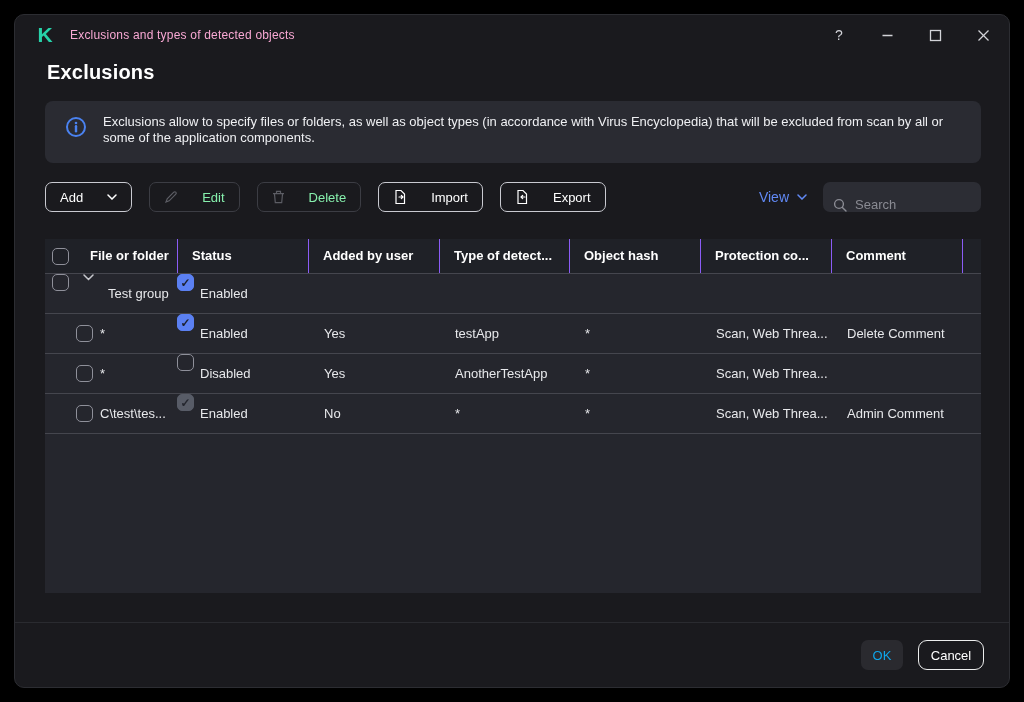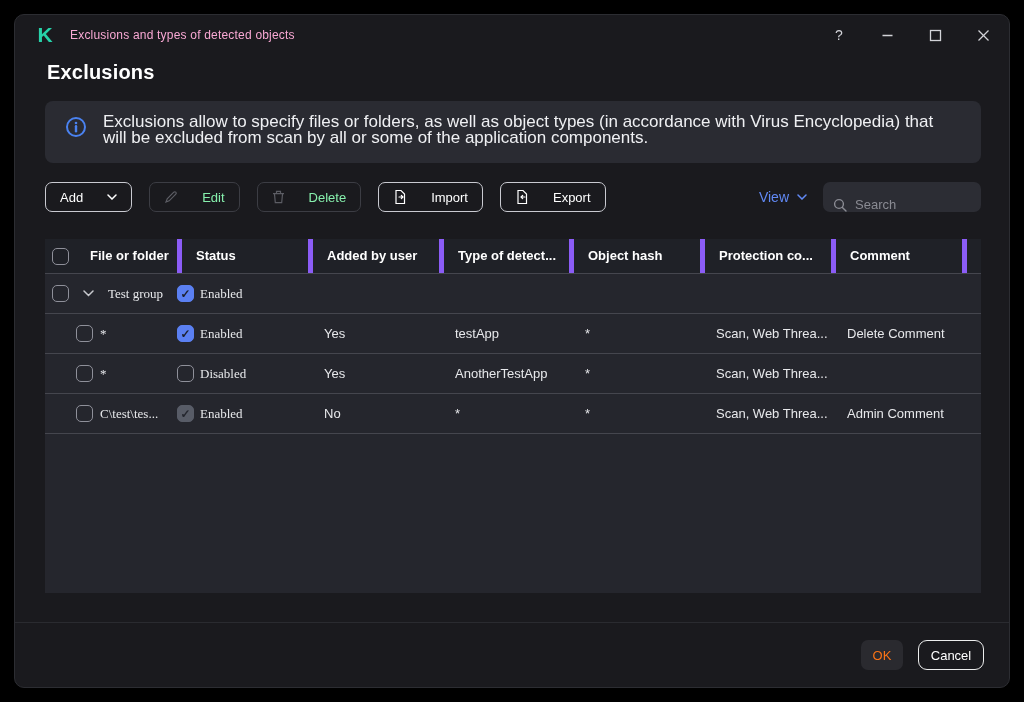--- a/index.html
+++ b/index.html
@@ -15,61 +15,61 @@
   .win-title { color:#f9a8d4; font-size:12px; margin-left:13px; letter-spacing:.2px; }
   .tb-controls { margin-left:auto; display:flex; }
   .tb-btn { width:34px; height:30px; display:flex; align-items:center; justify-content:center;
             color:#d2d3d8; font-size:14px; cursor:default; margin-left:14px; }
   
   .page-title { position:absolute; left:32px; top:46px; color:#fff; font-size:20px; font-weight:bold; letter-spacing:.2px; }
   
   .banner { position:absolute; left:30px; top:86px; width:936px; height:62px; background:#2a2b32;
             border-radius:8px; display:flex; align-items:flex-start; padding:13px 24px 0 20px; }
   .banner-icon { flex:0 0 22px; margin-top:2px; }
-  .banner-text { color:#eff0f3; font-size:17px; line-height:16px; margin-left:16px; }
+  .banner-text { color:#eff0f3; font-size:13px; line-height:16px; margin-left:16px; }
   
   .toolbar { position:absolute; left:30px; top:167px; width:936px; height:30px; }
   .tool-left { display:flex; gap:17px; }
   .btn { height:30px; display:inline-flex; align-items:center; gap:24px; padding:0 14px;
          border-radius:7px; font-size:13px; background:transparent; border:1px solid #c9cad1;
          color:#fff; font-family:"Liberation Sans", sans-serif; }
   .btn.disabled { border-color:#3c3d44; color:#86efac; }
   .btn .glyph { display:flex; }
   .tool-right { position:absolute; right:0; top:0; display:flex; align-items:center; gap:16px; height:30px; }
   .view-link { display:flex; align-items:center; gap:8px; color:#6189f5; font-size:14px; cursor:pointer; }
   .search-box { width:158px; height:30px; background:#2c2d34; border-radius:7px; display:flex; align-items:flex-end; padding:0 10px; }
   .search-box input { background:transparent; border:none; outline:none; color:#e8e9ec; font-size:13px;
                       width:110px; margin-left:8px; font-family:"Liberation Sans", sans-serif; }
   .search-box input::placeholder { color:#8a8b93; }
   
   .table { position:absolute; left:30px; top:224px; width:936px; height:354px; background:#25262d; }
   .grid { display:grid; grid-template-columns:31px 101px 131px 131px 130px 131px 131px 131px auto; }
   .thead { height:34px; background:#1f2127; }
   .th { font-size:13px; font-weight:bold; color:#fff; line-height:34px; padding-left:14px;
         white-space:nowrap; overflow:hidden; }
-  .th.divl { border-left:5px solid #8b5cf6; }
+  .th.divl { border-left:1px solid #8b5cf6; }
   .cb-cell { display:flex; align-items:center; justify-content:center; padding-left:0 !important; }
   .trow { height:40px; border-top:1px solid #45464e; }
   .td { font-size:13px; color:#e7e8eb; line-height:39px; padding-left:16px; white-space:nowrap; overflow:hidden; }
-  .td.nopad { padding-left:0; display:flex; align-items:center;font-family:Liberation Serif, serif; }
+  .td.nopad { padding-left:0; display:flex; align-items:flex-start; }
   .cb { width:17px; height:17px; border:1.5px solid #8f909a; border-radius:5px; flex:0 0 17px;
         display:flex; align-items:center; justify-content:center; }
   .cb.checked { background:#5b80f2; border-color:#5b80f2; }
   .cb.checked::after { content:"✓"; color:#1d1f2b; font-size:12px; font-weight:bold; line-height:1; }
   .cb.checked-dim { background:#585c67; border-color:#585c67; }
   .cb.checked-dim::after { content:"✓"; color:#24262e; font-size:12px; font-weight:bold; line-height:1; }
   .file-flex { display:flex; align-items:center; gap:7px; }
   .indent { padding-left:21px; }
   .group-name { margin-left:14px; }
   .status-flex { display:flex; align-items:center; gap:6px; padding-left:13px; }
   .chev { display:flex; margin-left:7px; }
   
   .footer-sep { position:absolute; left:0; right:0; top:607px; height:1px; background:#2a2b30; }
   .btn-ok { position:absolute; left:846px; top:625px; width:42px; height:30px; background:#2a2a2f;
-            color:#f97316; border:none; border-radius:7px; font-size:13px; font-family:"Liberation Sans", sans-serif; }
+            color:#0ea5e9; border:none; border-radius:7px; font-size:13px; font-family:"Liberation Sans", sans-serif; }
   .btn-cancel { position:absolute; left:903px; top:625px; width:66px; height:30px; background:transparent;
             color:#fff; border:1px solid #eceded; border-radius:9px; font-size:13px; font-family:"Liberation Sans", sans-serif; }
 </style>
 </head>
 <body>
 
 <div class="window">
 
   <div class="titlebar">
     <span class="logo">K</span>

